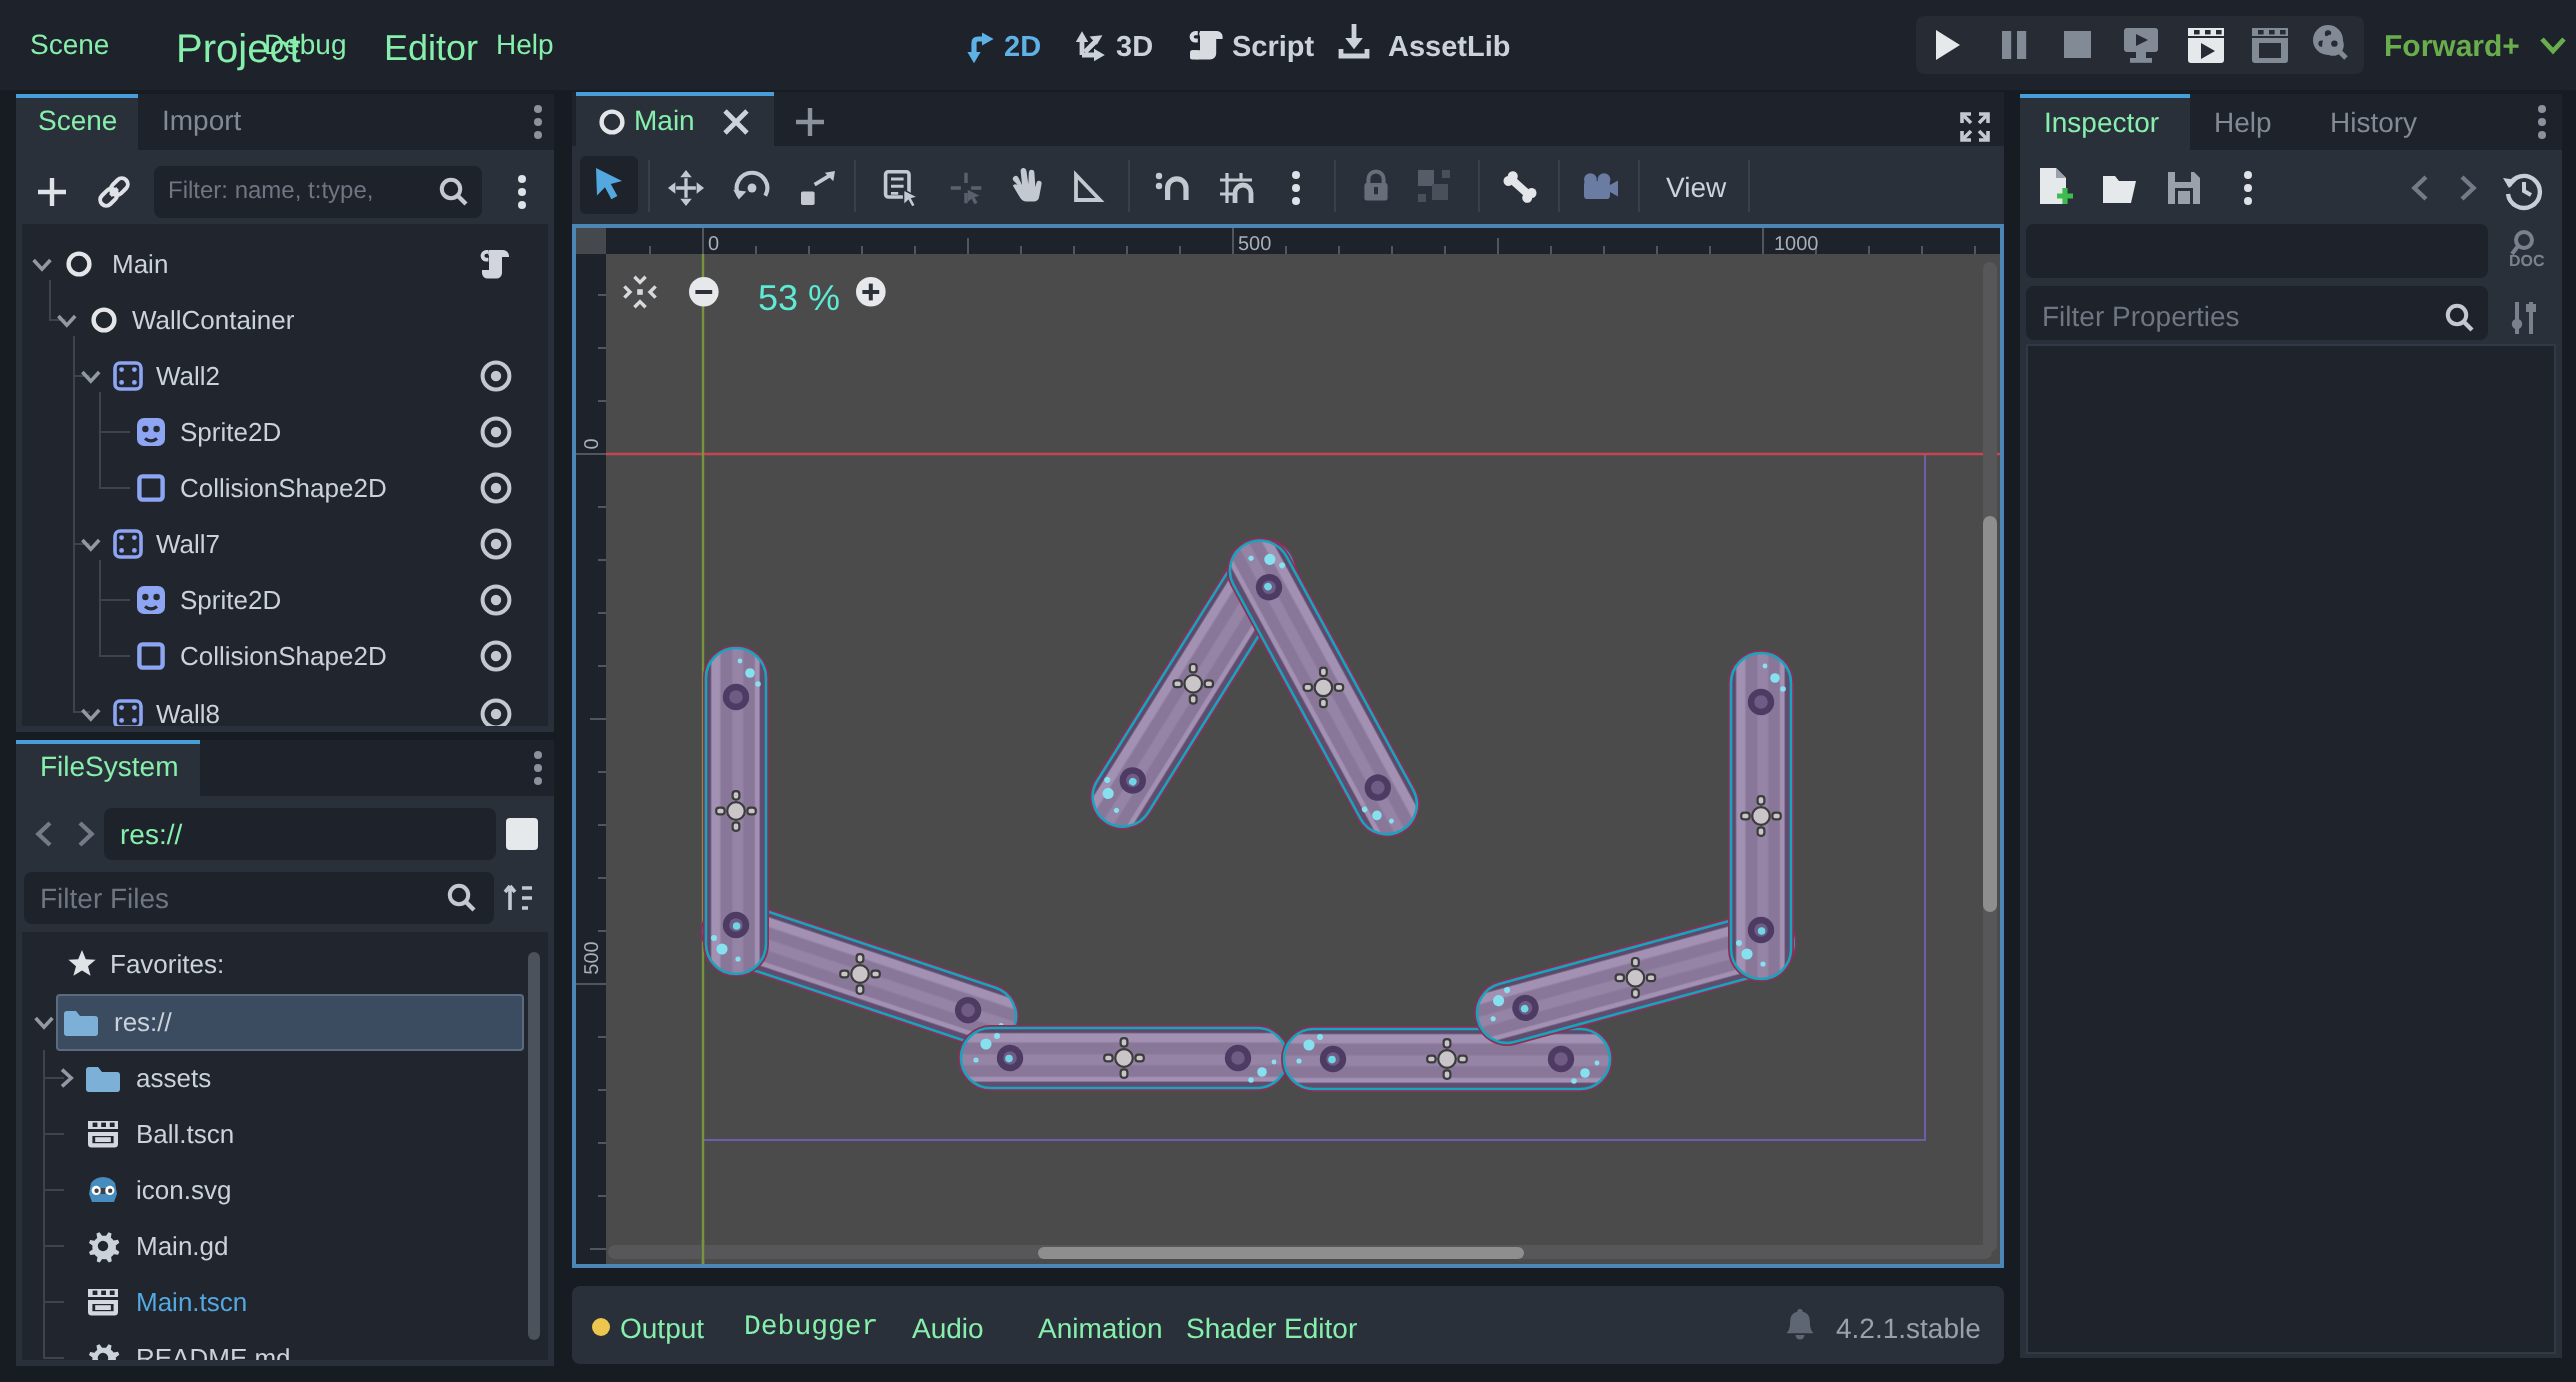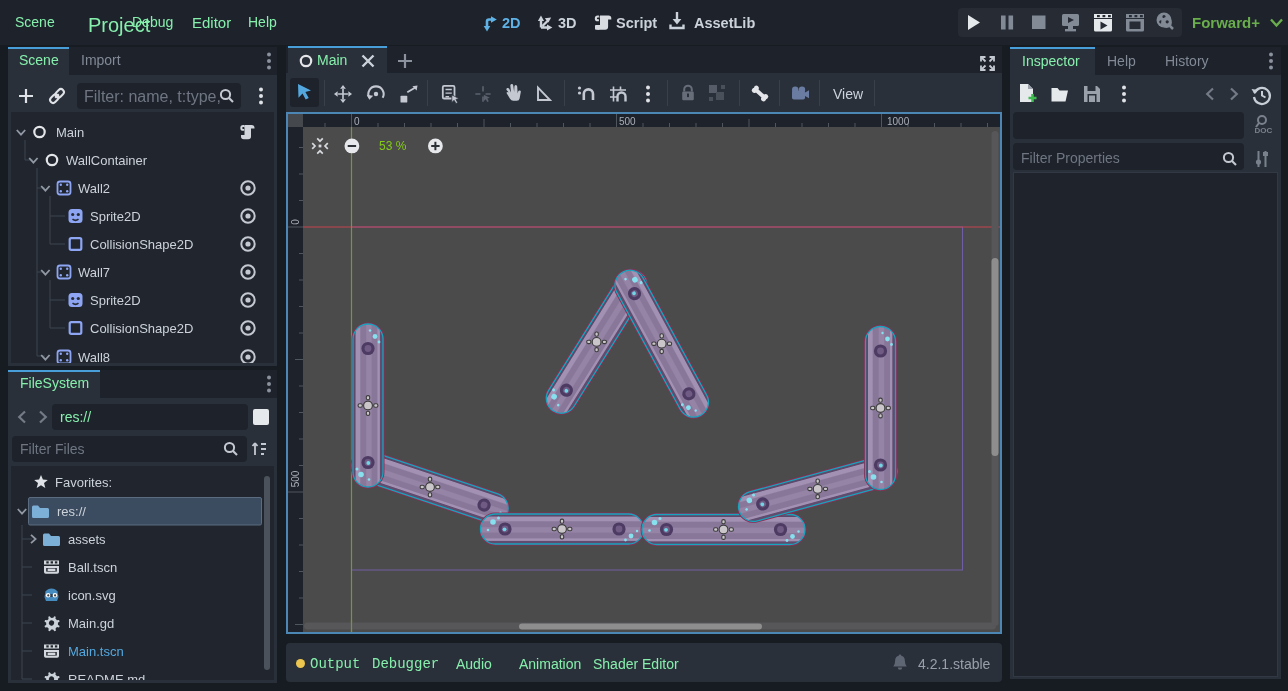--- a/index.html
+++ b/index.html
@@ -15,21 +15,21 @@
   svg { position:absolute; display:block; opacity:0.999; }
   .txt { opacity:0.999; }
 </style>
 </head>
 <body>
 
 <div class="abs" style="left:0;top:0;width:1288px;height:45px;background:#1d222b;"></div>
 <div class="abs txt" style="left:15px;top:14px;font-size:14px;">Scene</div>
 <div class="abs txt" style="left:88px;top:14px;font-size:20px;">Project</div>
 <div class="abs txt" style="left:132px;top:14px;font-size:14px;">Debug</div>
-<div class="abs txt" style="left:192px;top:14px;font-size:15px;">Editor</div>
+<div class="abs txt" style="left:192px;top:14px;font-size:18px;">Editor</div>
 <div class="abs txt" style="left:248px;top:14px;font-size:14px;">Help</div>
 <svg style="left:440px;top:0;" width="350" height="45" viewBox="0 0 350 45">
   <g font-family="Liberation Sans, sans-serif" font-weight="bold" font-size="14.5">
 
     <g stroke="#5fb2e5" stroke-width="2.6" fill="none">
       <path d="M47 26.5 V21.5 Q47 19.5 49 19.5 H51"></path>
     </g>
     <g fill="#5fb2e5">
       <path d="M51 16.2 L56.8 19.5 L51 22.8 Z"></path>
       <path d="M43.7 26 H50.3 L47 31.6 Z"></path>
@@ -113,21 +113,21 @@
   <text x="252" y="28" fill="#6aad4d" font-weight="bold" font-size="15" font-family="Liberation Sans, sans-serif">Forward+</text>
   <path d="M331 19.5 l5.5 6 l5.5 -6" stroke="#6aad4d" stroke-width="2.4" fill="none"></path>
 </svg>
 
 <div class="tabbar" style="left:8px;top:47px;width:269px;height:28px;"></div>
 <div class="tab-active" style="left:8px;top:47px;width:61px;height:28px;"></div>
 <div class="abs txt" style="left:19px;top:52px;">Scene</div>
 <div class="abs txt dim" style="left:81px;top:52px;">Import</div>
 <div class="panel" style="left:8px;top:75px;width:269px;height:291px;"></div>
 <div class="inputbox" style="left:77px;top:83px;width:164px;height:26px;"></div>
-<div class="abs txt dim" style="left:84px;top:88px;font-size:16px;color:#6f7682;">Filter: name, t:type,</div>
+<div class="abs txt dim" style="left:84px;top:88px;font-size:12px;color:#6f7682;">Filter: name, t:type,</div>
 <svg style="left:11px;top:112px;background:#21262e;" width="263" height="251" viewBox="0 0 263 251">
   <defs>
     <g id="chev-d">
         <path d="M-4.2 -2 L0 2.6 L4.2 -2" stroke="#9299a4" stroke-width="1.8" fill="none"></path>
       </g>
     <g id="chev-r">
         <path d="M-2 -4.2 L2.6 0 L-2 4.2" stroke="#9299a4" stroke-width="1.8" fill="none"></path>
       </g>
     <g id="node2d">
         <circle cx="0" cy="0" r="5.2" fill="none" stroke="#e3e5e9" stroke-width="2.2"></circle>
@@ -371,25 +371,25 @@
     </g>
     <rect x="318.6" y="144.6" width="2.8" height="2.8" fill="#d6d9dd"></rect>
     <circle cx="351.9" cy="145.9" r="7.4" fill="#e6e8eb"></circle>
       <rect x="347.7" y="145" width="8.4" height="2" fill="#2c3138"></rect>
     <circle cx="435.4" cy="145.9" r="7.4" fill="#e6e8eb"></circle>
       <rect x="431.2" y="145" width="8.4" height="2" fill="#2c3138"></rect>
       <rect x="434.4" y="141.8" width="2" height="8.4" fill="#2c3138"></rect>
   </g>
 </svg>
 
-<div class="abs txt" style="left:379px;top:139px;font-size:12px;color:#84cc16;">53 %</div>
+<div class="abs txt" style="left:379px;top:139px;font-size:18px;color:#5eead4;">53 %</div>
 
 <div class="panel" style="left:286px;top:643px;width:716px;height:39px;border-radius:4px;"></div>
 <div class="abs" style="left:296px;top:659px;width:9px;height:9px;border-radius:50%;background:#ecc64f;"></div>
-<div class="abs txt" style="left:310px;top:656px;font-family:Liberation Mono, monospace;">Output</div>
+<div class="abs txt" style="left:310px;top:656px;">Output</div>
 <div class="abs txt" style="left:372px;top:656px;font-family:Liberation Mono, monospace;">Debugger</div>
 <div class="abs txt" style="left:456px;top:656px;">Audio</div>
 <div class="abs txt" style="left:519px;top:656px;">Animation</div>
 <div class="abs txt" style="left:593px;top:656px;">Shader Editor</div>
 <div class="abs txt" style="left:918px;top:656px;color:#99a0ab;">4.2.1.stable</div>
 
 <div class="tabbar" style="left:1010px;top:47px;width:271px;height:28px;"></div>
 <div class="tab-active" style="left:1010px;top:47px;width:85px;height:28px;"></div>
 <div class="abs txt" style="left:1022px;top:53px;">Inspector</div>
 <div class="abs txt dim" style="left:1107px;top:53px;">Help</div>

